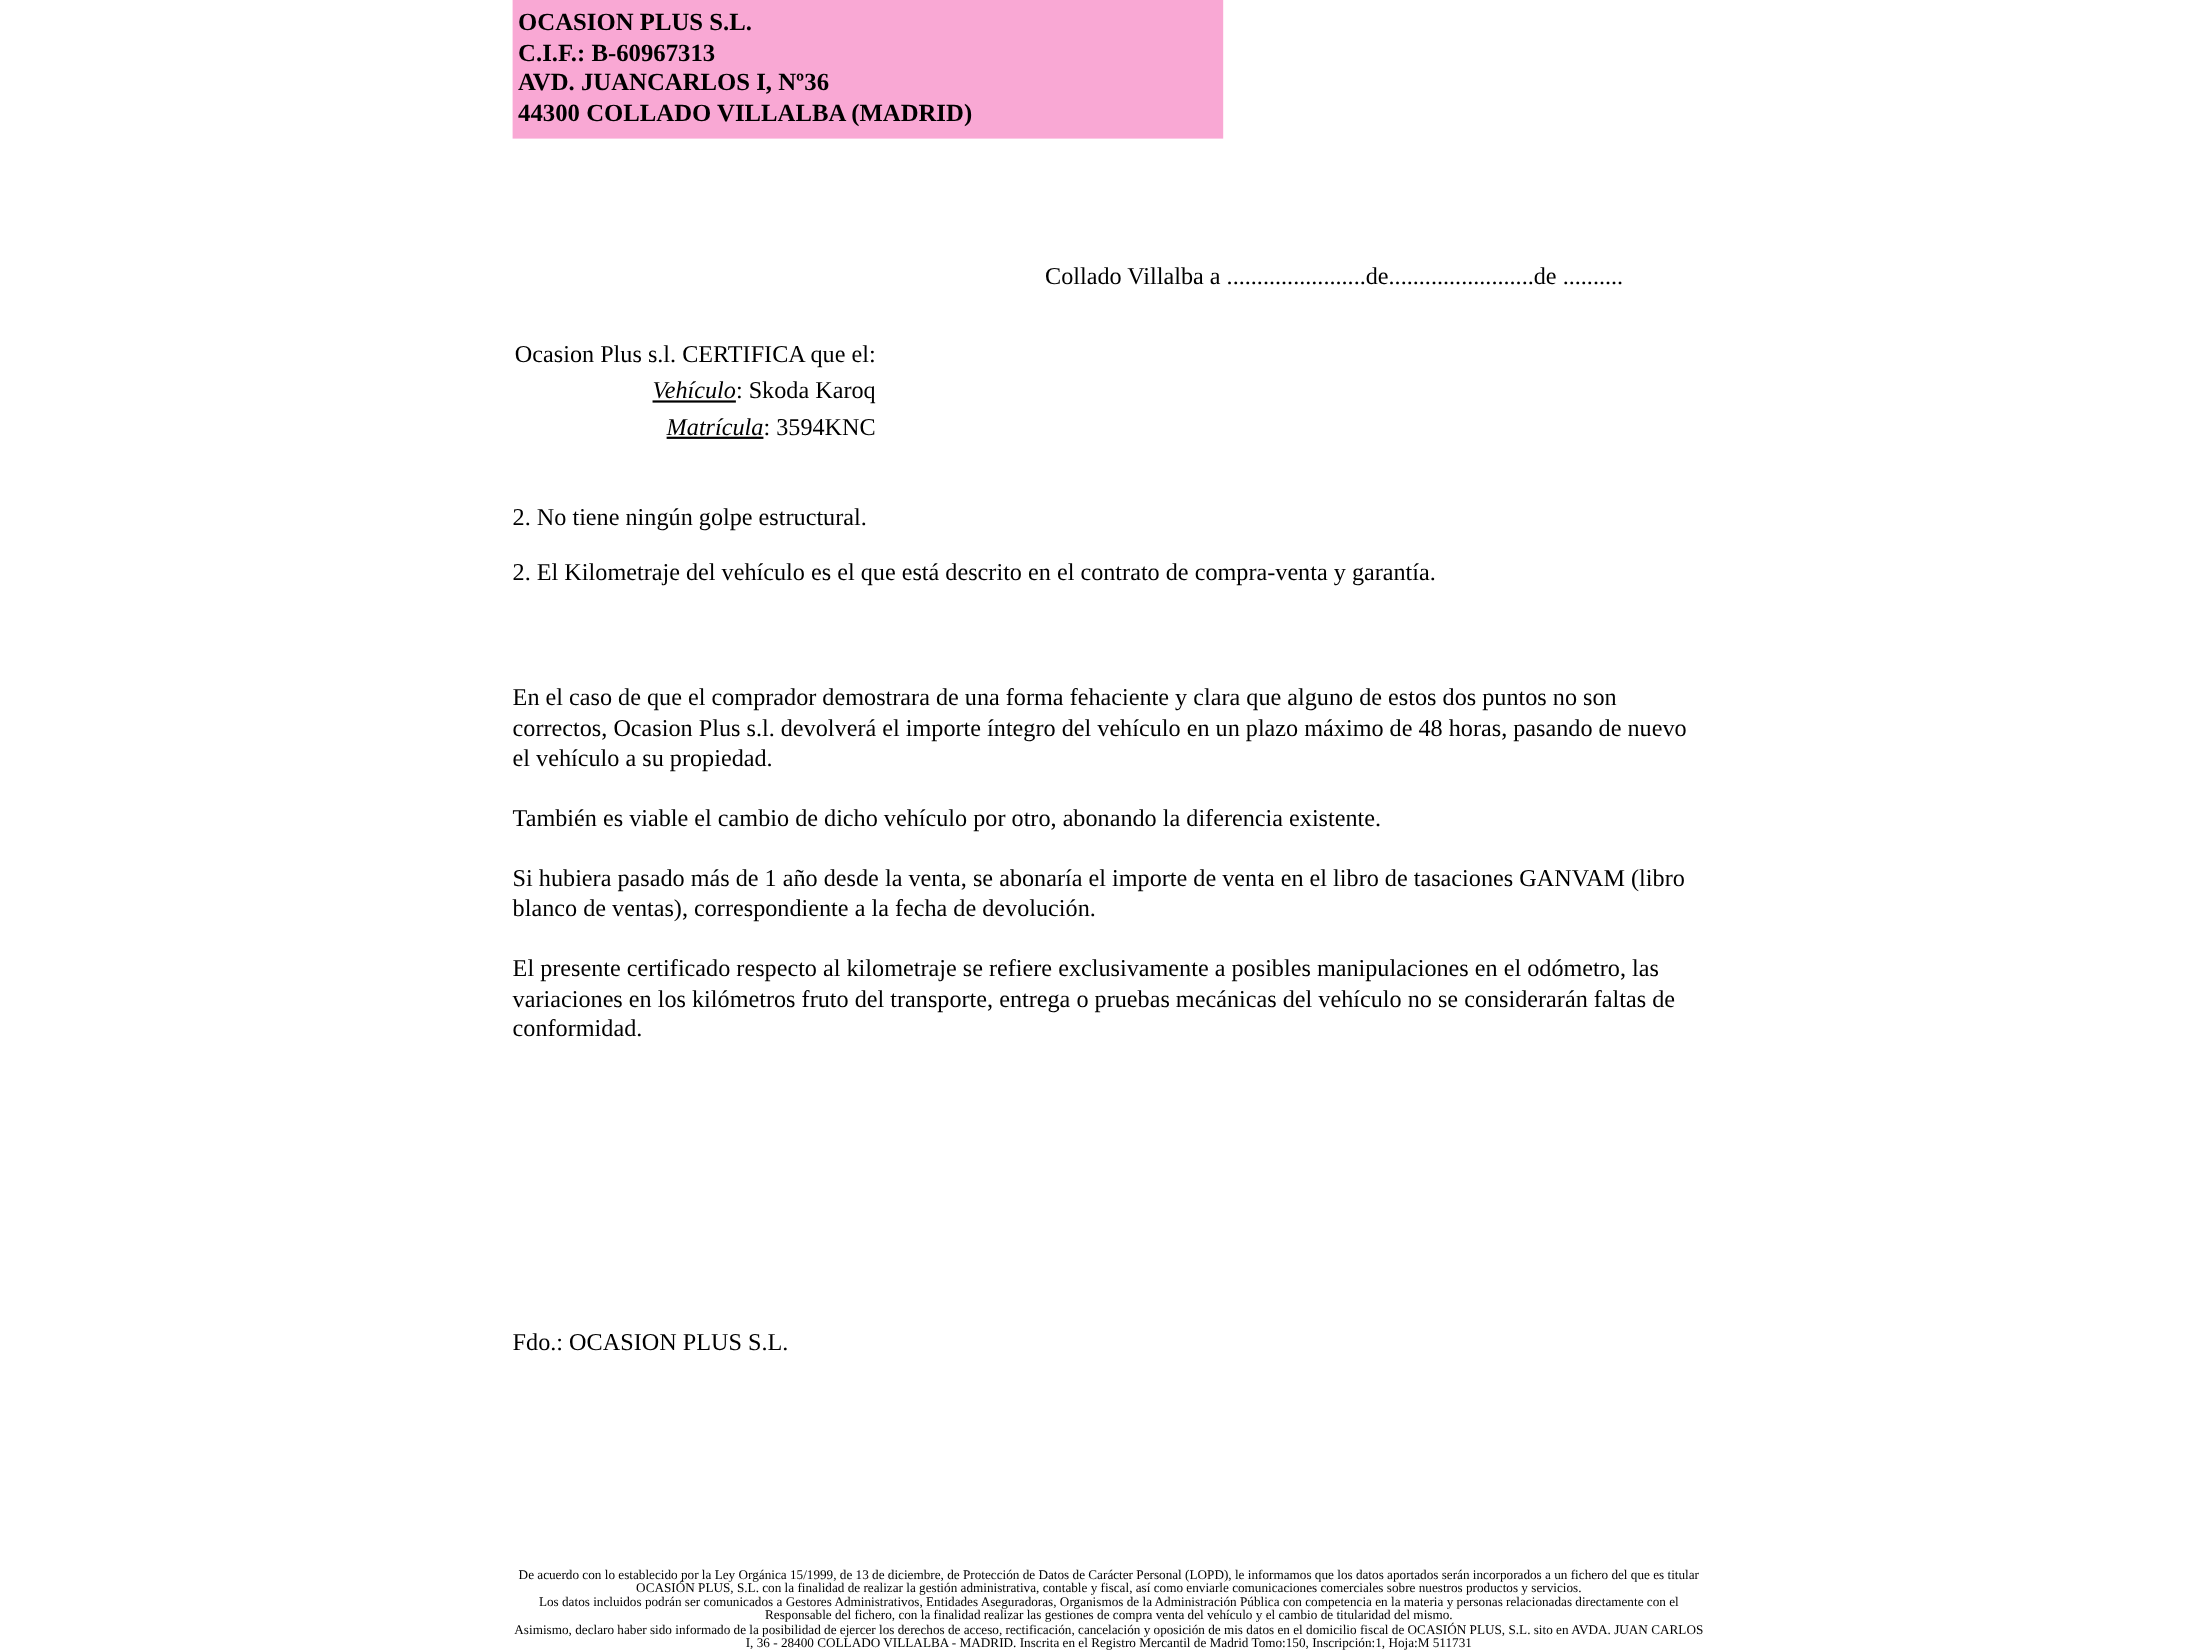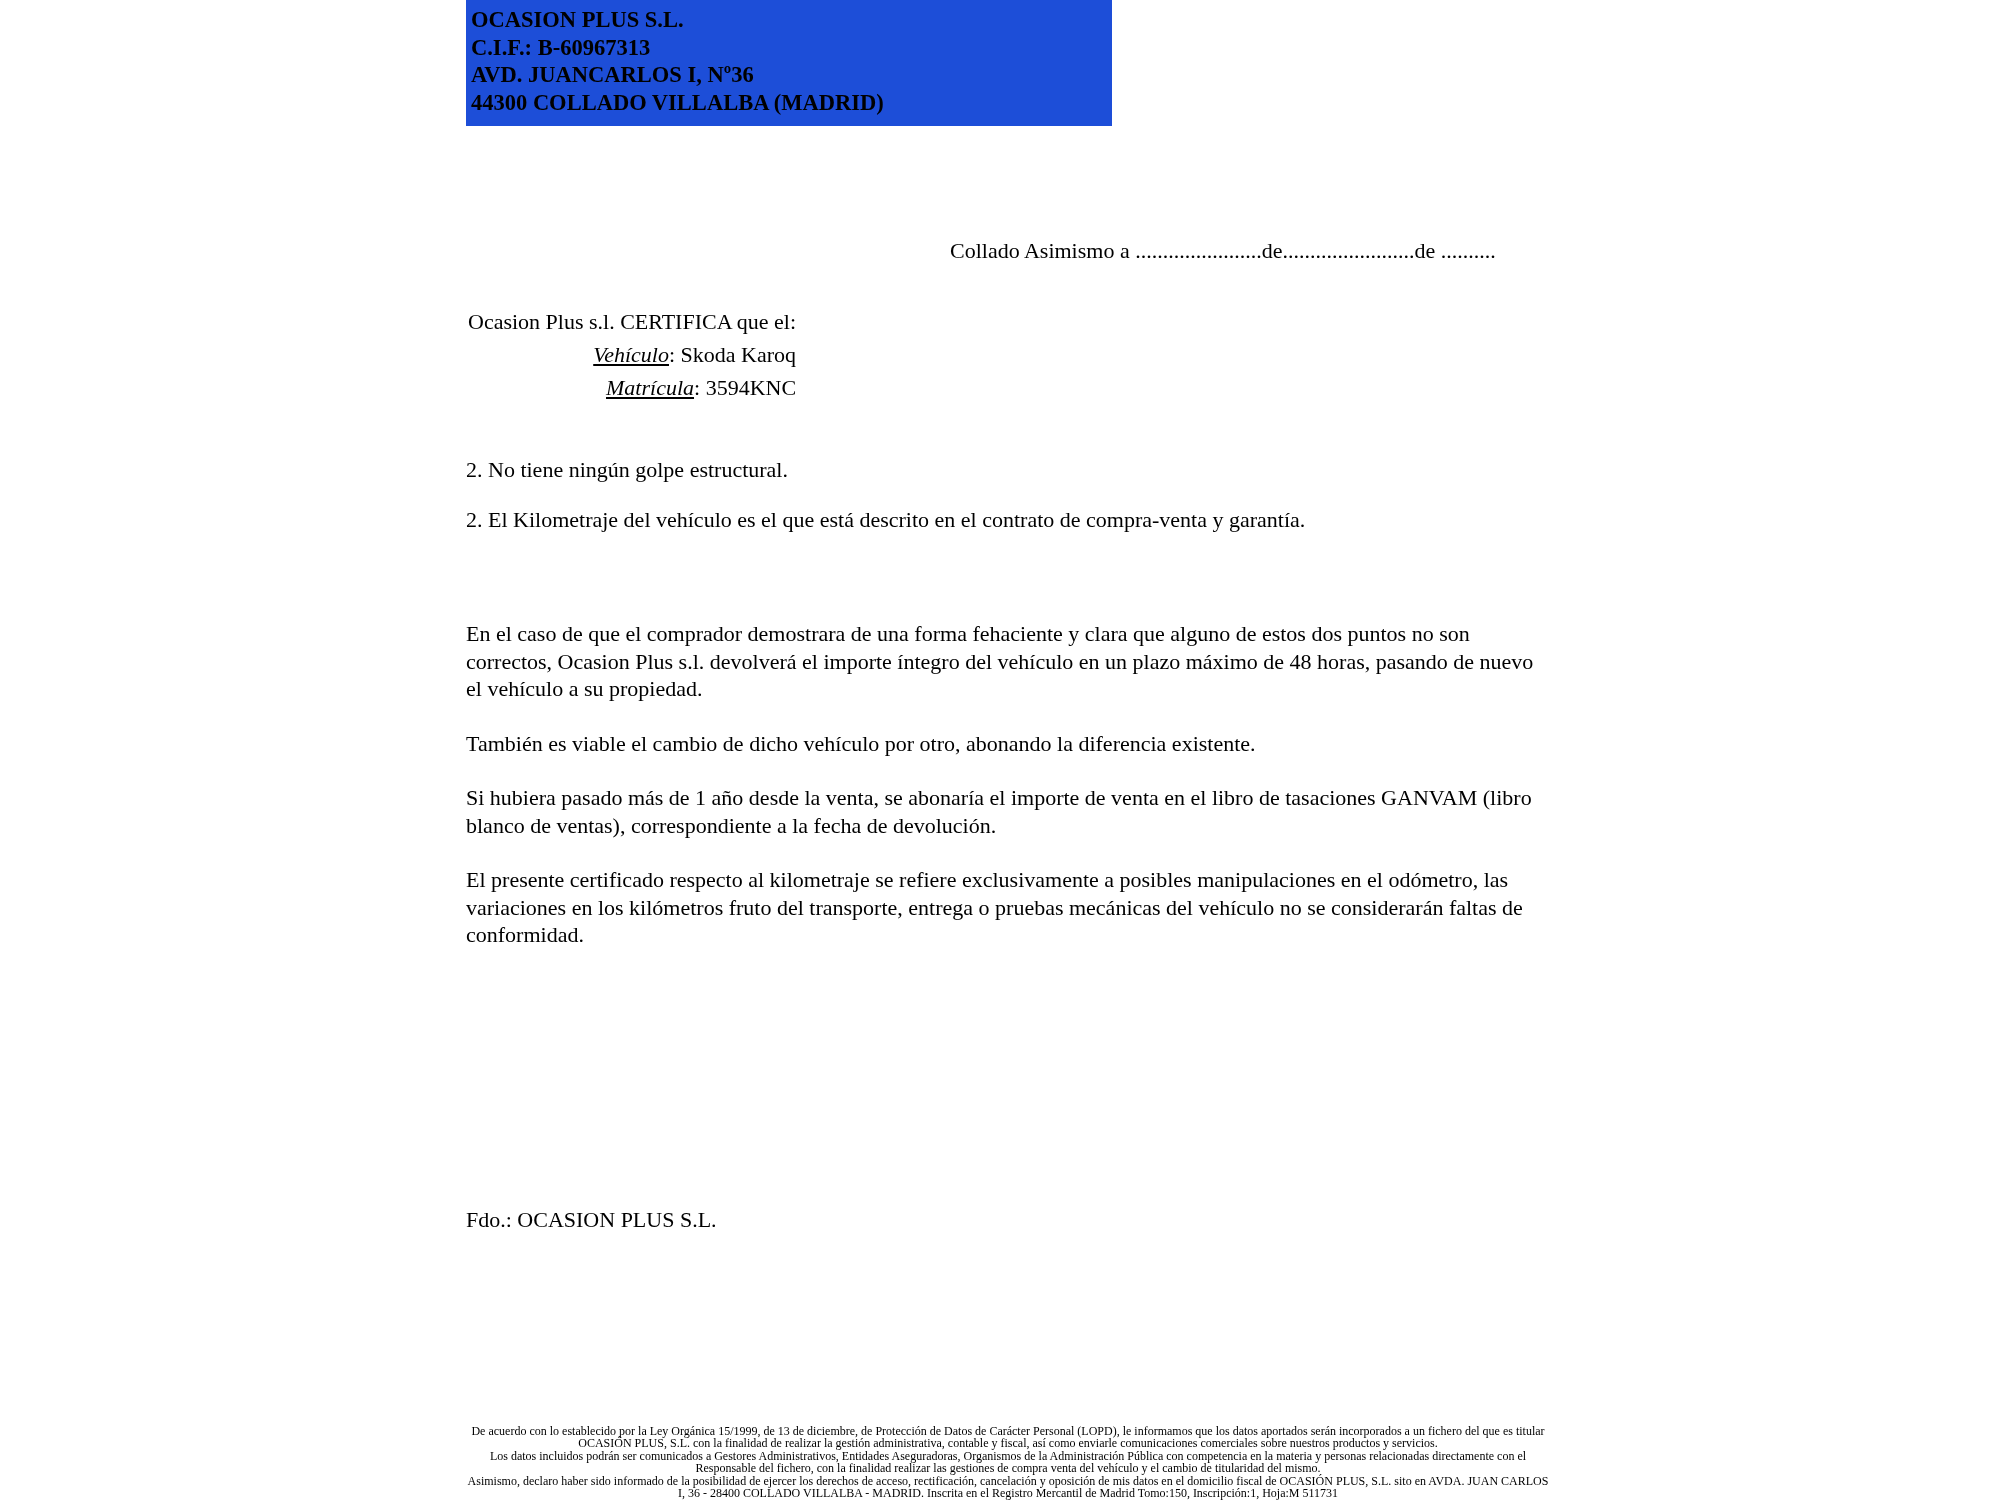--- a/index.html
+++ b/index.html
@@ -22,21 +22,21 @@
     height: 1500px;
     background: #ffffff;
   }
   
   .company-block {
     position: absolute;
     left: 466px;
     top: 0px;
     width: 646px;
     padding: 6px 0 10px 0;
-    background: #1d4ed8;
+    background: #f9a8d4;
   }
   .company-block .line {
     font-weight: bold;
     font-size: 22.5px;
     line-height: 27.5px;
     padding-left: 5px;
     white-space: nowrap;
   }
   
   .date-line {
@@ -119,21 +119,21 @@
 
 <div class="page">
 
   <div class="company-block">
     <div class="line">OCASION PLUS S.L.</div>
     <div class="line">C.I.F.: B-60967313</div>
     <div class="line">AVD. JUANCARLOS I, Nº36</div>
     <div class="line">44300 COLLADO VILLALBA (MADRID)</div>
   </div>
 
-  <div class="date-line">Collado Asimismo a .......................de........................de ..........</div>
+  <div class="date-line">Collado Villalba a .......................de........................de ..........</div>
 
   <div class="certify">
     <div class="row">Ocasion Plus s.l. CERTIFICA que el:</div>
     <div class="row">
       <span class="u label-col">Vehículo</span><span>: Skoda Karoq</span>
     </div>
     <div class="row">
       <span class="u label-col">Matrícula</span><span>: 3594KNC</span>
     </div>
   </div>

